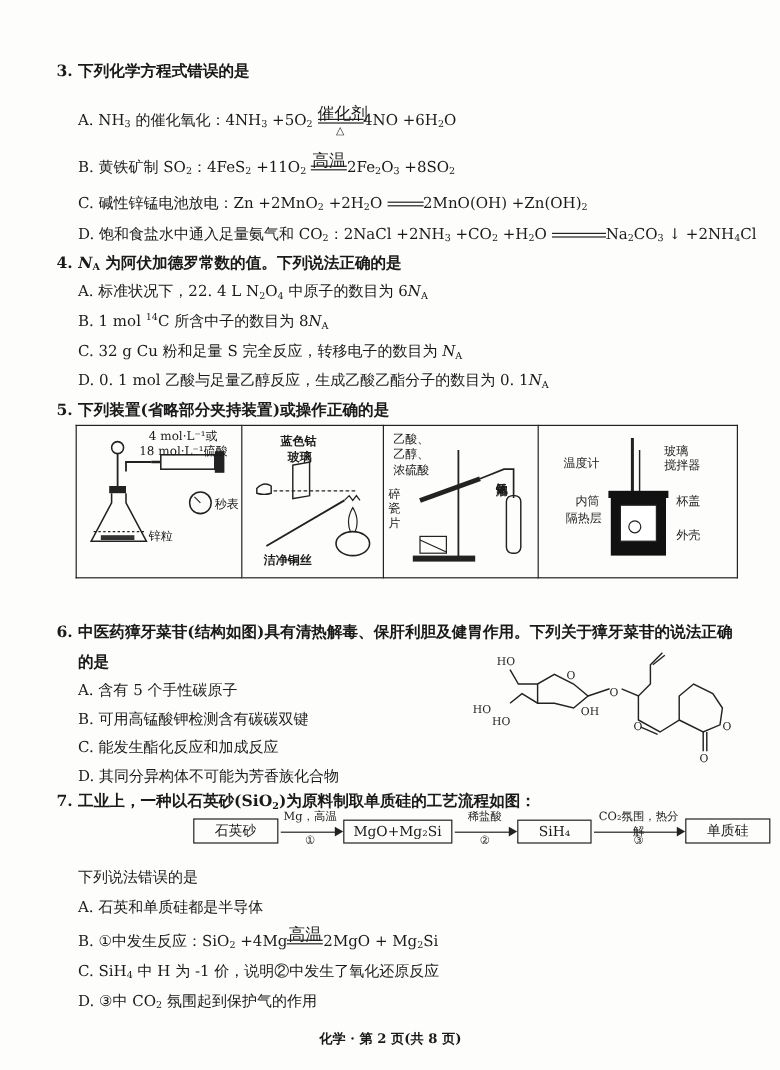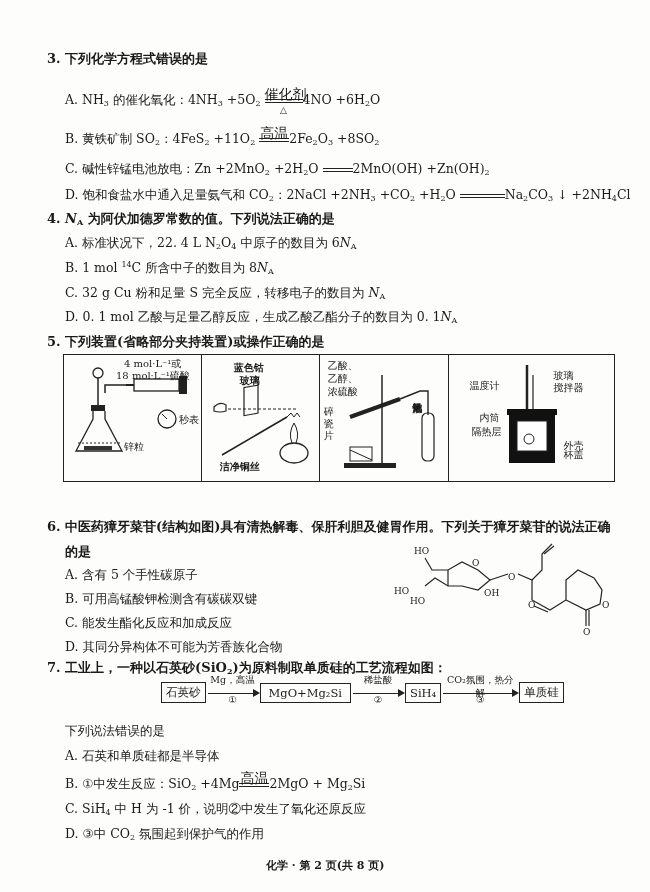--- a/index.html
+++ b/index.html
@@ -15,21 +15,21 @@
   .eqarrow .bot { position:absolute; top:6px; left:0; width:100%; font-size:9px; }
   .eqarrow .lines { display:block; border-top:1px solid #222; border-bottom:1px solid #222; height:2px; }
   .eqlong { width:45px; }
   .eqshort { width:30px; }
   table.app { position:absolute; left:63px; top:328px; width:552px; border-collapse:collapse; }
   table.app td { border:1.3px solid #222; padding:0; vertical-align:top; }
   .cap { font-size:12.5px; padding:4px 3px; height:40px; line-height:24px; }
   .img-cell { height:126px; position:relative; }
   .lbl { position:absolute; font-size:10px; white-space:nowrap; }
   .flow { position:absolute; top:682px; left:161px; display:flex; align-items:center; font-size:11px; }
-  .fbox { border:1.3px solid #222; padding:2px 4px; font-size:11.5px; }
+  .fbox { border:1.3px solid #222; padding:2px 17px; font-size:11.5px; }
   .farrow { position:relative; width:50px; height:14px; margin:0 2px; }
   .farrow .line { position:absolute; top:7px; left:0; width:100%; border-top:1px solid #222; }
   .farrow .head { position:absolute; top:3px; right:-2px; width:0; height:0; border-left:7px solid #222; border-top:4px solid transparent; border-bottom:4px solid transparent; }
   .farrow .t { position:absolute; top:-12px; width:100%; text-align:center; font-size:9.5px; }
   .farrow .b { position:absolute; top:8px; width:100%; text-align:center; font-size:9.5px; }
   .footer { font-size:11px; font-weight:bold; }
 </style>
 </head>
 <body>
 
@@ -128,21 +128,21 @@
         <line x1="84" y1="20" x2="84" y2="80" stroke="#222" stroke-width="1.2"></line>
         <rect x="60" y="56" width="46" height="52" fill="#111"></rect>
         <rect x="68" y="66" width="30" height="30" fill="#fff" stroke="#222"></rect>
         <circle cx="80" cy="84" r="5" fill="none" stroke="#222"></circle>
         <rect x="58" y="54" width="50" height="6" fill="#111"></rect>
       </svg>
       <span class="lbl" style="left:20px;top:24px;">温度计</span>
       <span class="lbl" style="left:104px;top:14px;">玻璃</span>
       <span class="lbl" style="left:104px;top:26px;">搅拌器</span>
       <span class="lbl" style="left:30px;top:56px;">内筒</span>
-      <span class="lbl" style="left:114px;top:56px;margin-top:37px;">杯盖</span>
+      <span class="lbl" style="left:114px;top:56px;">杯盖</span>
       <span class="lbl" style="left:22px;top:70px;">隔热层</span>
       <span class="lbl" style="left:114px;top:84px;">外壳</span>
     </td>
   </tr>
 </tbody>
   </table>
 
 <div class="abs q" style="left:47px;top:518px;">6. 中医药獐牙菜苷(结构如图)具有清热解毒、保肝利胆及健胃作用。下列关于獐牙菜苷的说法正确</div>
 <div class="abs q" style="left:65px;top:543px;">的是</div>
 <div class="abs opt" style="left:65px;top:567px;">A.  含有 5 个手性碳原子</div>

